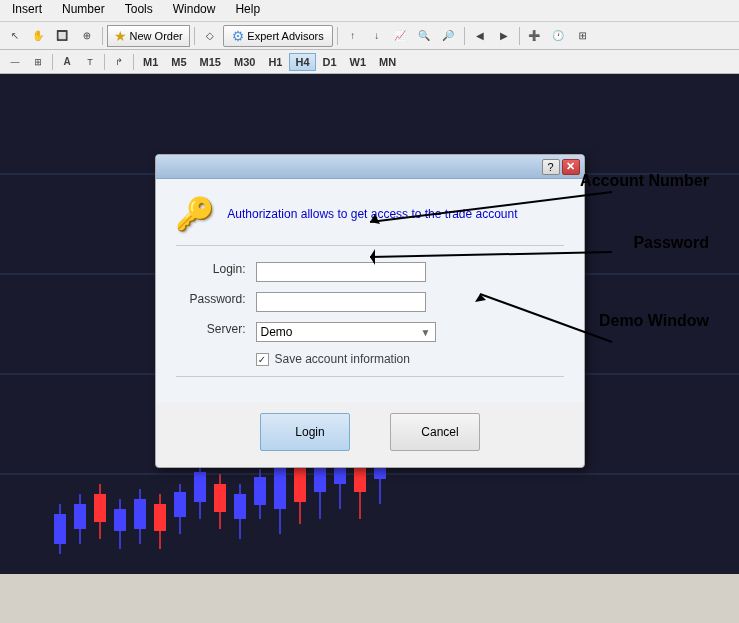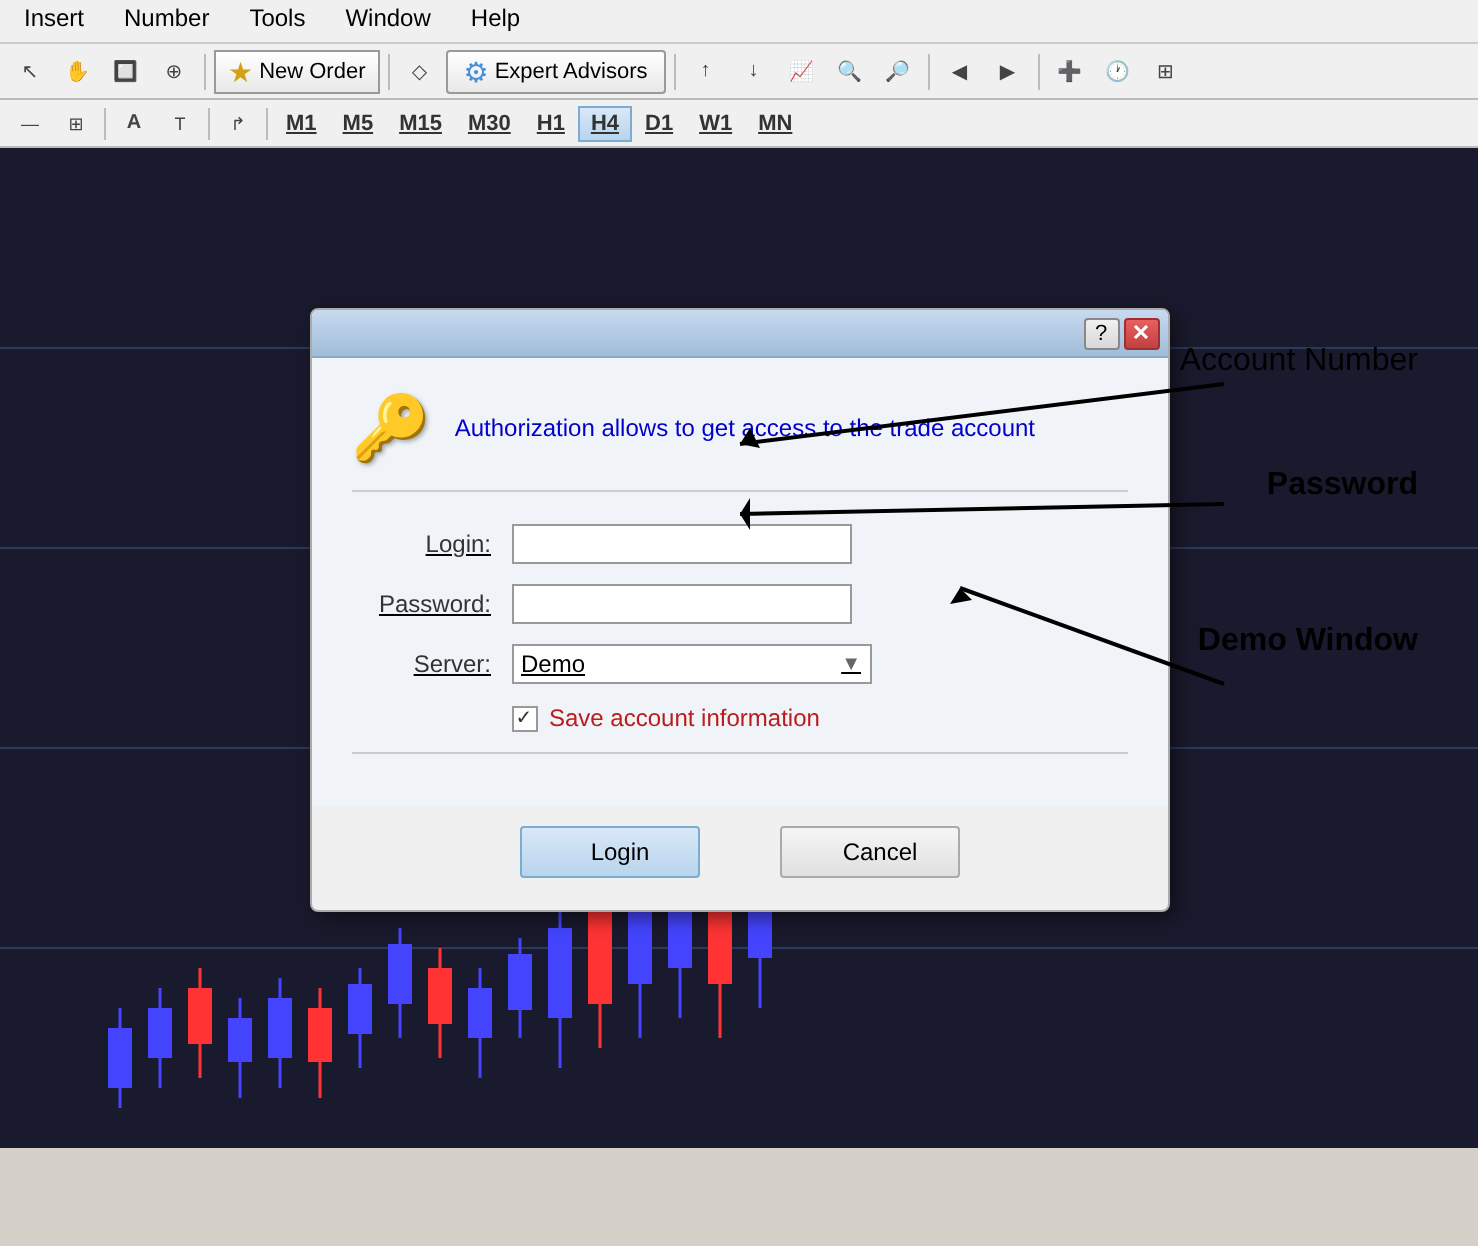--- a/index.html
+++ b/index.html
@@ -94,21 +94,20 @@
     }
     .tf-btn {
       padding: 1px 5px;
       height: 18px;
       font-size: 11px;
       font-weight: bold;
       border: 1px solid transparent;
       cursor: pointer;
       background: transparent;
       color: #333;
-      text-decoration: underline;
     }
     .tf-active {
       background: linear-gradient(to bottom, #dae8f7, #b8d4ee);
       border-color: #7aadcf;
     }
 
     
     .main-area {
       background: #1a1a2e;
       position: relative;
@@ -191,23 +190,22 @@
       filter: drop-shadow(1px 1px 1px rgba(0,0,0,0.3));
     }
 
     .dialog-info-text {
       color: #0000cc;
       font-size: 12px;
     }
 
     .form-row {
       display: flex;
-      align-items: center;
+      align-items: flex-start;
       margin-bottom: 10px;
-      text-decoration: underline;
     }
 
     .form-label {
       width: 70px;
       text-align: right;
       margin-right: 10px;
       font-size: 12px;
       color: #333;
     }
 
@@ -254,39 +252,39 @@
       display: flex;
       align-items: center;
       justify-content: center;
       font-size: 10px;
       color: #333;
       cursor: pointer;
     }
 
     .cb-label {
       font-size: 12px;
-      color: #b91c1c;
+      color: #404040;
     }
 
     .dialog-separator {
       height: 1px;
       background: #ccc;
       margin: 10px 0;
     }
 
     .dialog-footer {
       display: flex;
       justify-content: center;
       gap: 8px;
       padding: 10px 20px 16px;
     }
 
     .dialog-btn {
       width: 90px;
-      height: 26px;
+      height: 38px;
       border: 1px solid #888;
       cursor: pointer;
       font-size: 12px;
       border-radius: 2px;
       padding-left: 11px;
     }
 
     .btn-login {
       background: linear-gradient(to bottom, #dae8f7, #b8d4ee);
       border-color: #7aadcf;
@@ -483,21 +481,21 @@
         <div class="dialog-separator"></div>
       </div>
 
       <div class="dialog-footer">
         <button class="dialog-btn btn-login">Login</button>
         <button class="dialog-btn btn-cancel">Cancel</button>
       </div>
     </div>
   </div>
 
-  <div class="annotation" style="top: 98px; right: 30px; font-size: 16px; font-weight: normal;">Account Number</div>
+  <div class="annotation" style="top: 98px; right: 30px; font-size: 16px; font-weight: bold;">Account Number</div>
 
   <div class="annotation" style="top: 160px; right: 30px; font-size: 16px; font-weight: bold;">Password</div>
 
   <div class="annotation" style="top: 238px; right: 30px; font-size: 16px; font-weight: bold;">Demo Window</div>
 
   <svg style="position:absolute;top:0;left:0;width:100%;height:100%;pointer-events:none;">
 
     <line x1="612" y1="118" x2="370" y2="148" stroke="#000" stroke-width="2"></line>
     <polygon points="370,148 375,140 380,150" fill="#000"></polygon>
 

